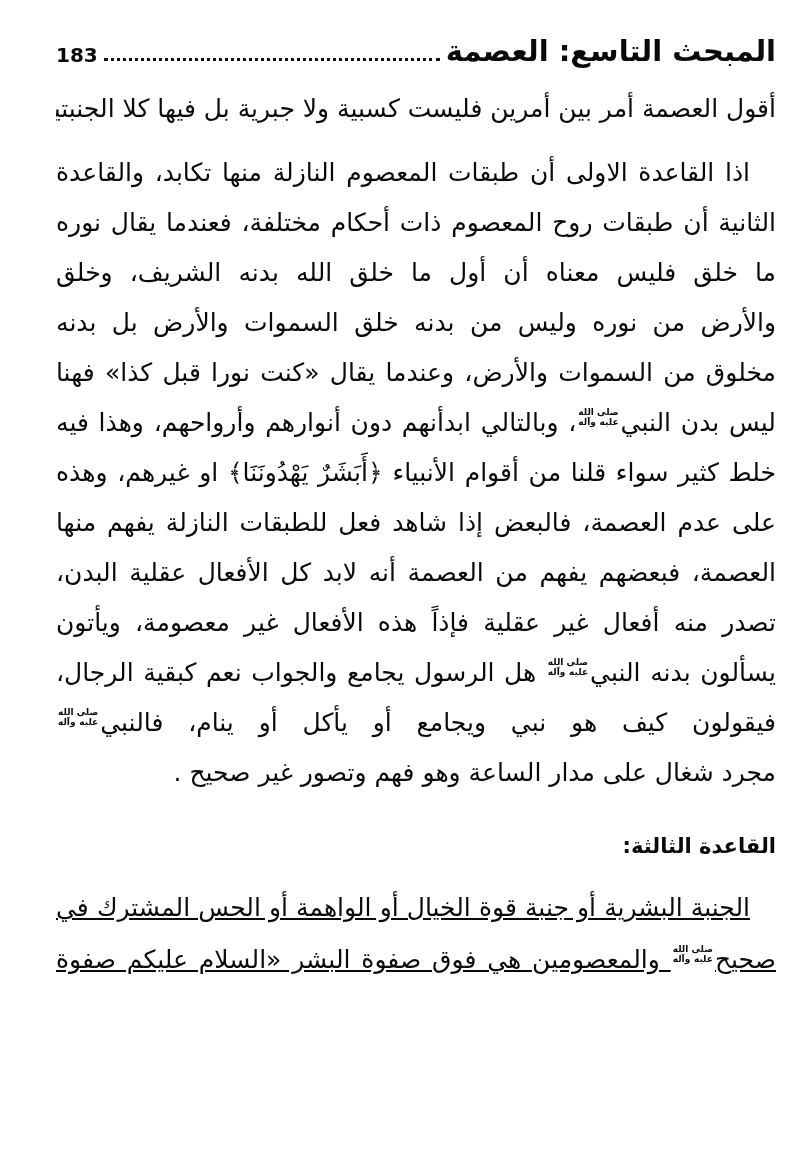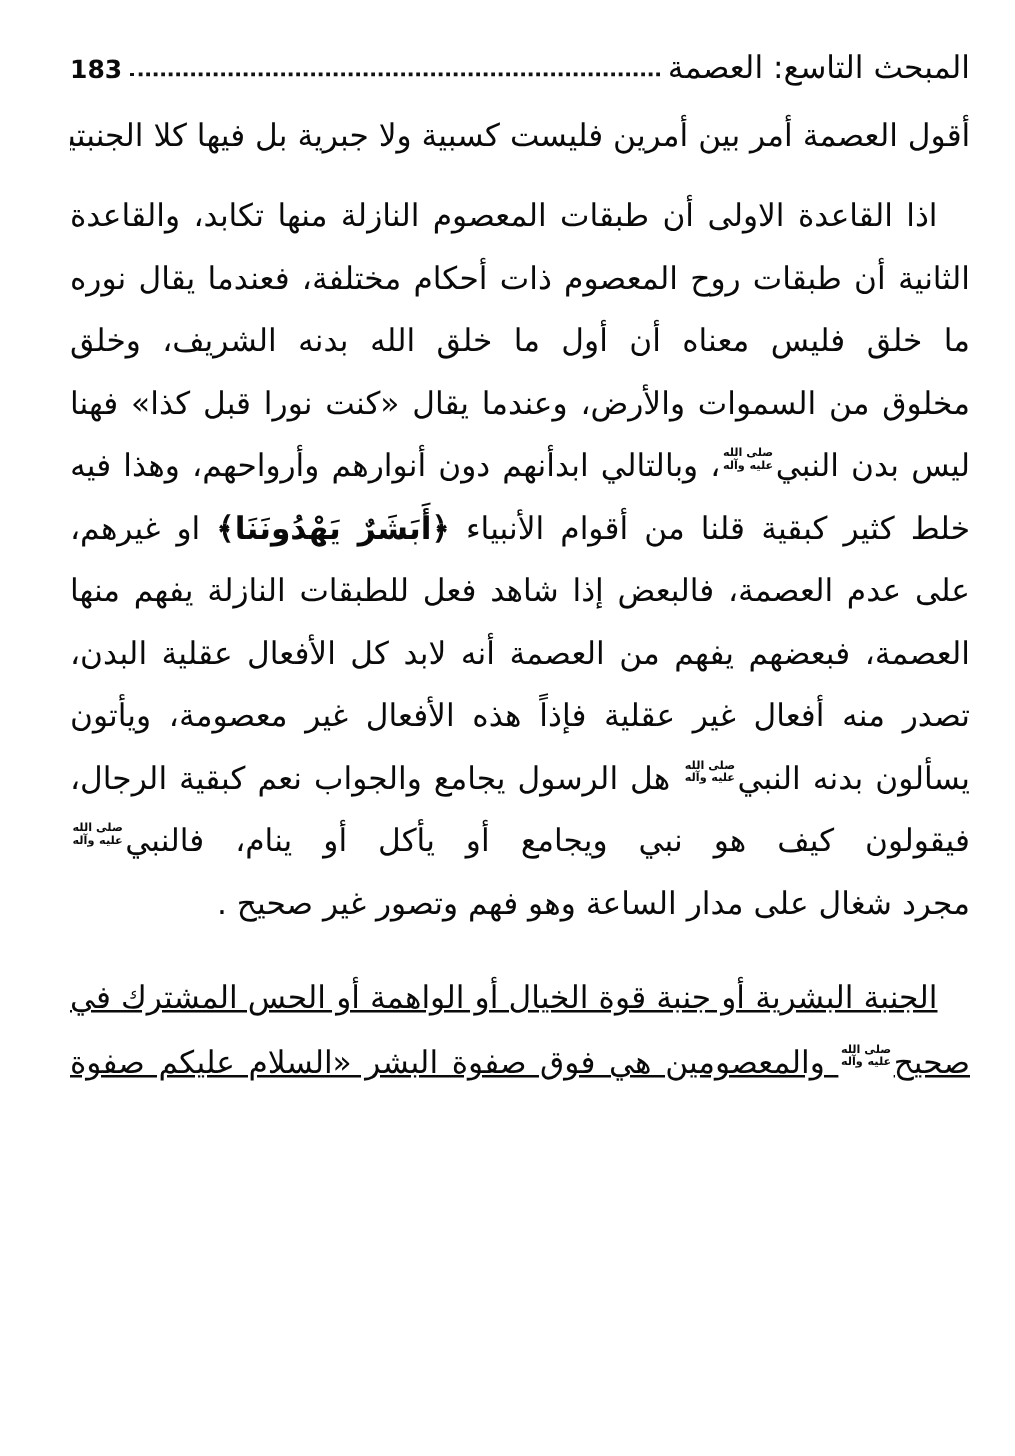--- a/index.html
+++ b/index.html
@@ -18,22 +18,22 @@
     background: #fff;
   }
   
   .page-header {
     display: flex;
     flex-direction: row;
     align-items: flex-end;
     height: 38px;
   }
   .header-title {
-    font-weight: normal;
-    font-size: 25px;
+    font-weight: bold;
+    font-size: 29px;
     white-space: nowrap;
   }
   .leader {
     flex: 1;
     border-bottom: 3px dotted #111;
     margin: 0 6px 7px 6px;
     min-width: 30px;
   }
   .page-number {
     font-weight: bold;
@@ -74,21 +74,21 @@
     line-height: 1.1;
     font-weight: bold;
     text-align: left;
     vertical-align: 6px;
     margin: 0 2px;
     white-space: nowrap;
   }
   .honorific span { display: block; }
   
   .quran {
-    font-weight: bold;
+    font-weight: normal;
     letter-spacing: 0.5px;
   }
 </style>
 </head>
 <body>
 
 <div class="page">
 
   <div class="page-header">
     <div class="header-title">المبحث التاسع: العصمة</div>
@@ -97,29 +97,31 @@
   </div>
 
   <div class="content">
       <div class="para para-intro">
         <div class="line"><span>أقول العصمة أمر بين أمرين فليست كسبية ولا جبرية بل فيها كلا الجنبتين.</span></div>
       </div>
       <div class="para para-rules">
         <div class="line full indent"><span>اذا القاعدة الاولى أن طبقات المعصوم النازلة منها تكابد، والقاعدة</span></div>
         <div class="line full"><span>الثانية أن طبقات روح المعصوم ذات أحكام مختلفة، فعندما يقال نوره أول</span></div>
         <div class="line full"><span>ما خلق فليس معناه أن أول ما خلق الله بدنه الشريف، وخلق السموات</span></div>
+        <div class="line full"><span>والأرض من نوره وليس من بدنه خلق السموات والأرض بل بدنه</span></div>
         <div class="line full"><span>مخلوق من السموات والأرض، وعندما يقال «كنت نورا قبل كذا» فهنا</span></div>
         <div class="line full"><span>ليس بدن النبي</span><span class="honorific"><span>صلى الله</span><span>عليه وآله</span></span><span>، وبالتالي ابدأنهم دون أنوارهم وأرواحهم، وهذا فيه</span></div>
-        <div class="line full"><span>خلط كثير كبقية قلنا من أقوام الأنبياء </span><span class="quran">﴿أَبَشَرٌ يَهْدُونَنَا﴾</span><span> او غيرهم، وهذه</span></div>
+        <div class="line full"><span>خلط كثير سواء قلنا من أقوام الأنبياء </span><span class="quran">﴿أَبَشَرٌ يَهْدُونَنَا﴾</span><span> او غيرهم، وهذه</span></div>
         <div class="line full"><span>على عدم العصمة، فالبعض إذا شاهد فعل للطبقات النازلة يفهم منها عدم</span></div>
         <div class="line full"><span>العصمة، فبعضهم يفهم من العصمة أنه لابد كل الأفعال عقلية البدن، فإذ</span></div>
         <div class="line full"><span>تصدر منه أفعال غير عقلية فإذاً هذه الأفعال غير معصومة، ويأتون</span></div>
         <div class="line full"><span>يسألون بدنه النبي</span><span class="honorific"><span>صلى الله</span><span>عليه وآله</span></span><span> هل الرسول يجامع والجواب نعم كبقية الرجال،</span></div>
         <div class="line full"><span>فيقولون كيف هو نبي ويجامع أو يأكل أو ينام، فالنبي</span><span class="honorific"><span>صلى الله</span><span>عليه وآله</span></span></div>
         <div class="line"><span>مجرد شغال على مدار الساعة وهو فهم وتصور غير صحيح .</span></div>
       </div>
+      <div class="section-heading">القاعدة الثالثة:</div>
       <div class="para para-third">
         <div class="line full indent"><span>الجنبة البشرية أو جنبة قوة الخيال أو الواهمة أو الحس المشترك في</span></div>
         <div class="line full"><span>صحيح</span><span class="honorific"><span>صلى الله</span><span>عليه وآله</span></span><span> والمعصومين هي فوق صفوة البشر «السلام عليكم صفوة</span></div>
       </div>
     </div>
 
 </div>
 
 </body></html>

